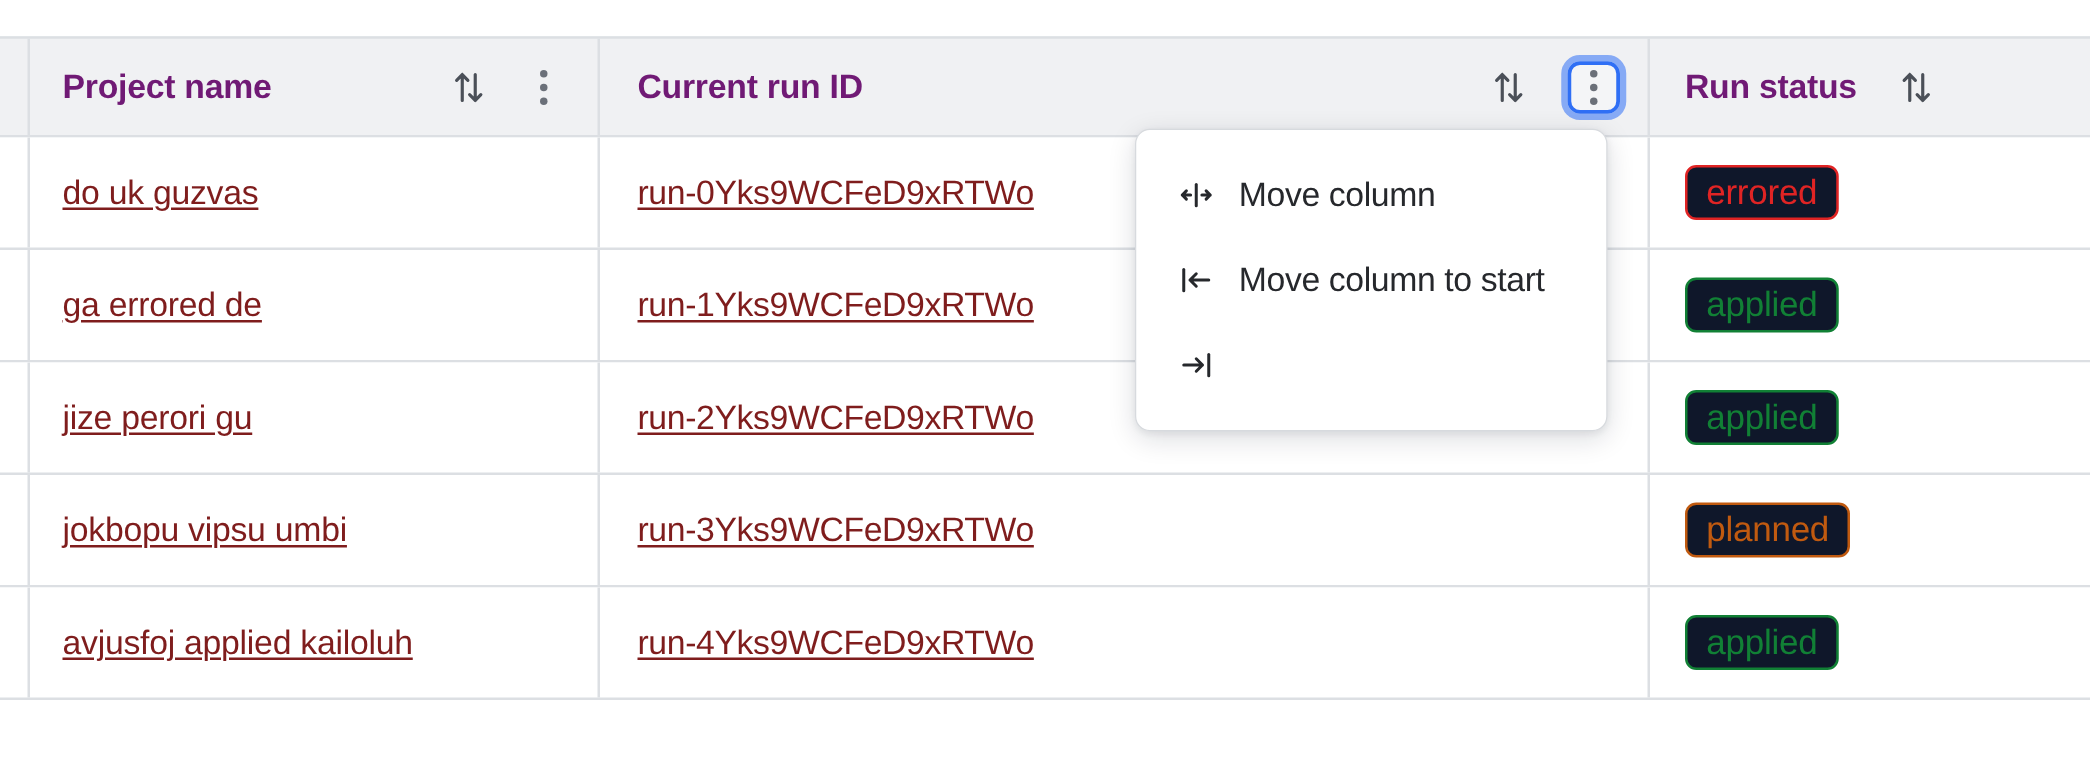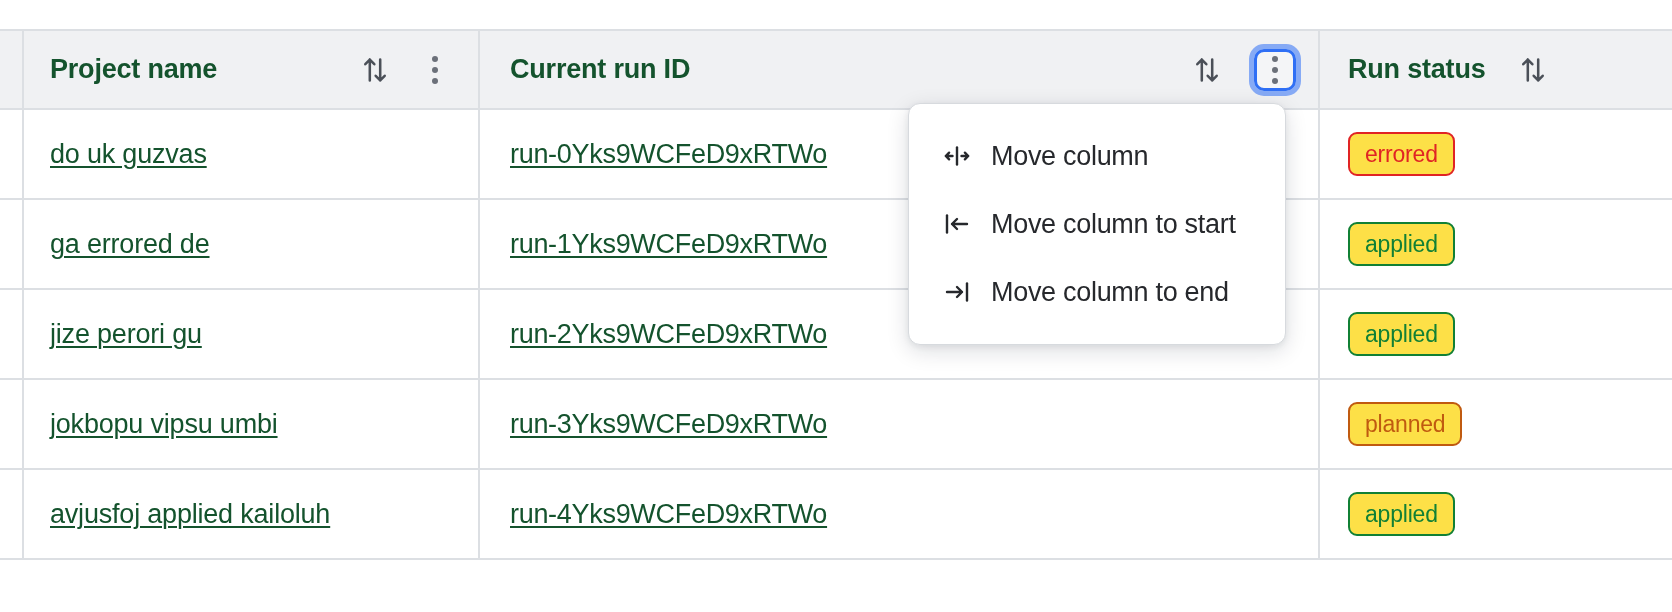--- a/index.html
+++ b/index.html
@@ -26,21 +26,21 @@
 
   .cell { display:flex; align-items:center; height:100%; position:relative; }
   .cell + .cell { border-left:2px solid #dcdfe3; }
 
   .c-gutter { width:22px; flex:0 0 22px; }
   .c-name   { width:456px; flex:0 0 456px; padding:0 0 0 26px; }
   .c-runid  { width:840px; flex:0 0 840px; padding:0 0 0 30px; }
   .c-status { flex:1 1 auto; padding:0 16px 0 28px; }
 
   .th-label {
-    font-size:27px; font-weight:700; color:#14532d;
+    font-size:27px; font-weight:700; color:#701a75;
     letter-spacing:-0.2px; white-space:nowrap;
   }
   .th-spacer { flex:1 1 auto; }
 
   
   .icon-btn {
     display:flex; align-items:center; justify-content:center;
     background:transparent; border:none; cursor:pointer; flex:0 0 auto;
   }
   .sort-btn { width:42px; height:42px; }
@@ -55,32 +55,32 @@
   }
   .kebab-dots { display:flex; flex-direction:column; gap:5px; align-items:center; }
   .kebab-dots i { width:6px; height:6px; border-radius:50%; background:#6b7079; display:block; }
 
   .gap-sm { width:18px; flex:0 0 18px; }
   .gap-md { width:26px; flex:0 0 26px; }
   .pad-r  { width:22px; flex:0 0 22px; }
 
   
   .link {
-    font-size:27px; color:#14532d; text-decoration:underline;
+    font-size:27px; color:#7f1d1d; text-decoration:underline;
     text-underline-offset:3px; text-decoration-thickness:2px;
     cursor:pointer; white-space:nowrap; letter-spacing:-0.2px;
   }
   .link.run { letter-spacing:-0.3px; }
 
   
   .badge {
     display:inline-flex; align-items:center; justify-content:center;
     height:44px; padding:0 15px; border-radius:9px;
-    border:2px solid currentColor; font-size:23px; line-height:1;
-    background:#fde047; white-space:nowrap; letter-spacing:-0.2px;
+    border:2px solid currentColor; font-size:28px; line-height:1;
+    background:#0f172a; white-space:nowrap; letter-spacing:-0.2px;
   }
 
   
   .menu {
     position:absolute; left:908px; top:103px;
     width:378px; padding:18px 0;
     background:#fff; border:1px solid #d7dade; border-radius:12px;
     box-shadow:0 6px 22px rgba(16,24,40,.14), 0 2px 6px rgba(16,24,40,.07);
     z-index:40;
   }
@@ -248,17 +248,16 @@
       <span class="menu-label">Move column to start</span>
     </button>
 
     <button class="menu-item">
       <span class="menu-icon">
         <svg width="26" height="24" viewBox="0 0 26 24" fill="none">
           <path d="M23 3.5v17" stroke="#26282c" stroke-width="2.4" stroke-linecap="round"></path>
           <path d="M3 12h15M18 12l-5-5M18 12l-5 5" stroke="#26282c" stroke-width="2.4" stroke-linecap="round" stroke-linejoin="round"></path>
         </svg>
       </span>
-      <span class="menu-label">Move column to end</span>
     </button>
   </div>
 
 </div>
 
 </body></html>

